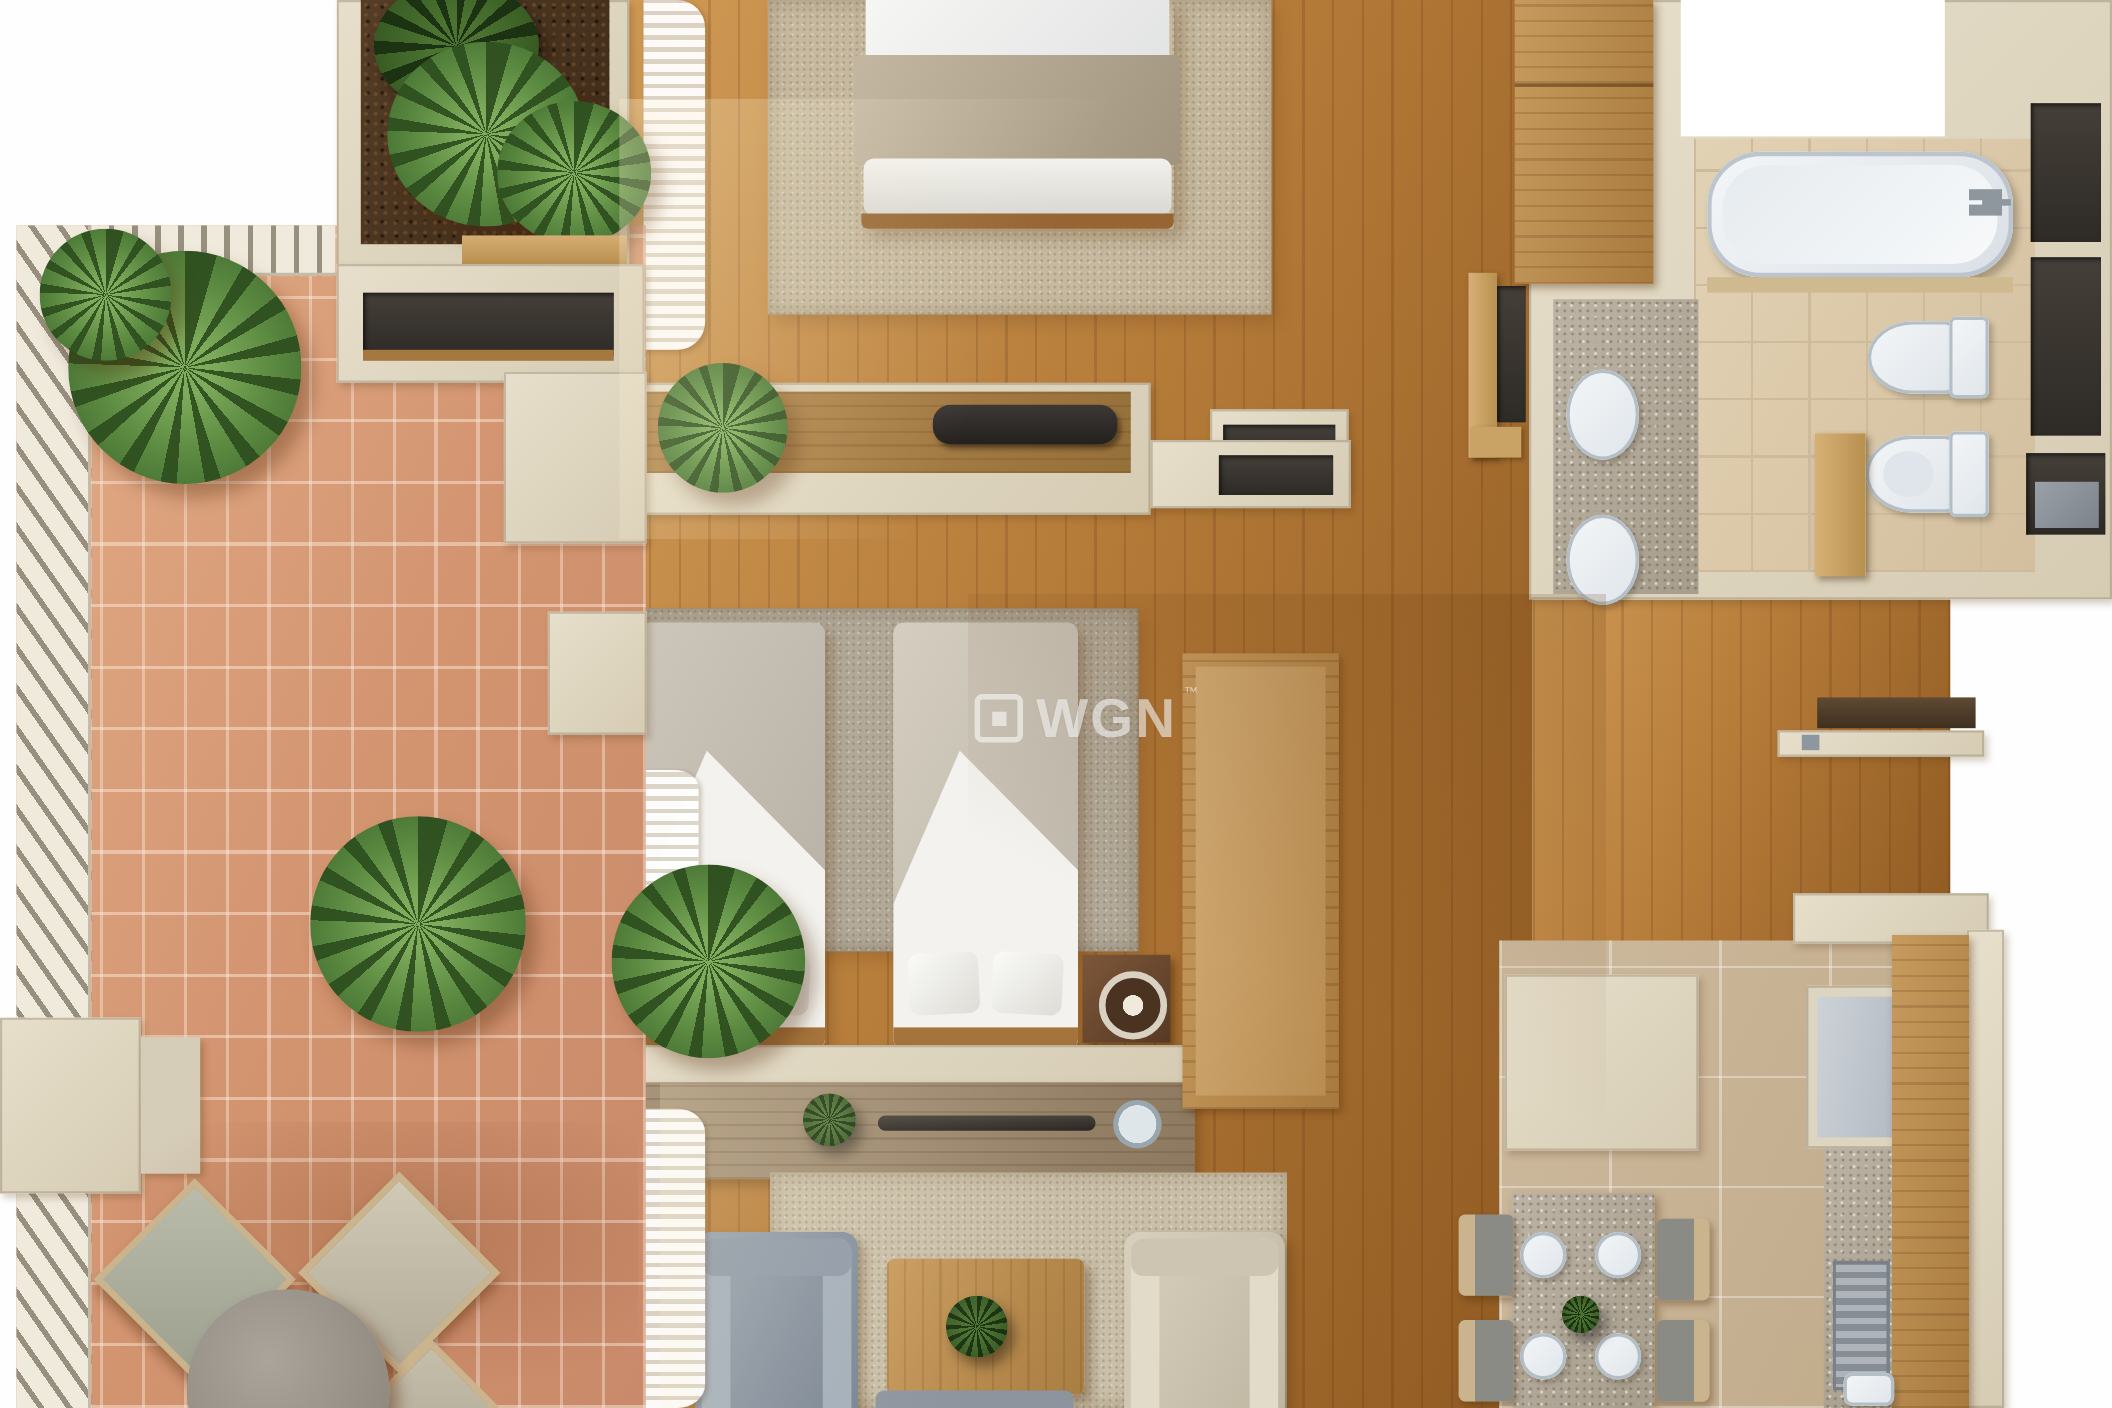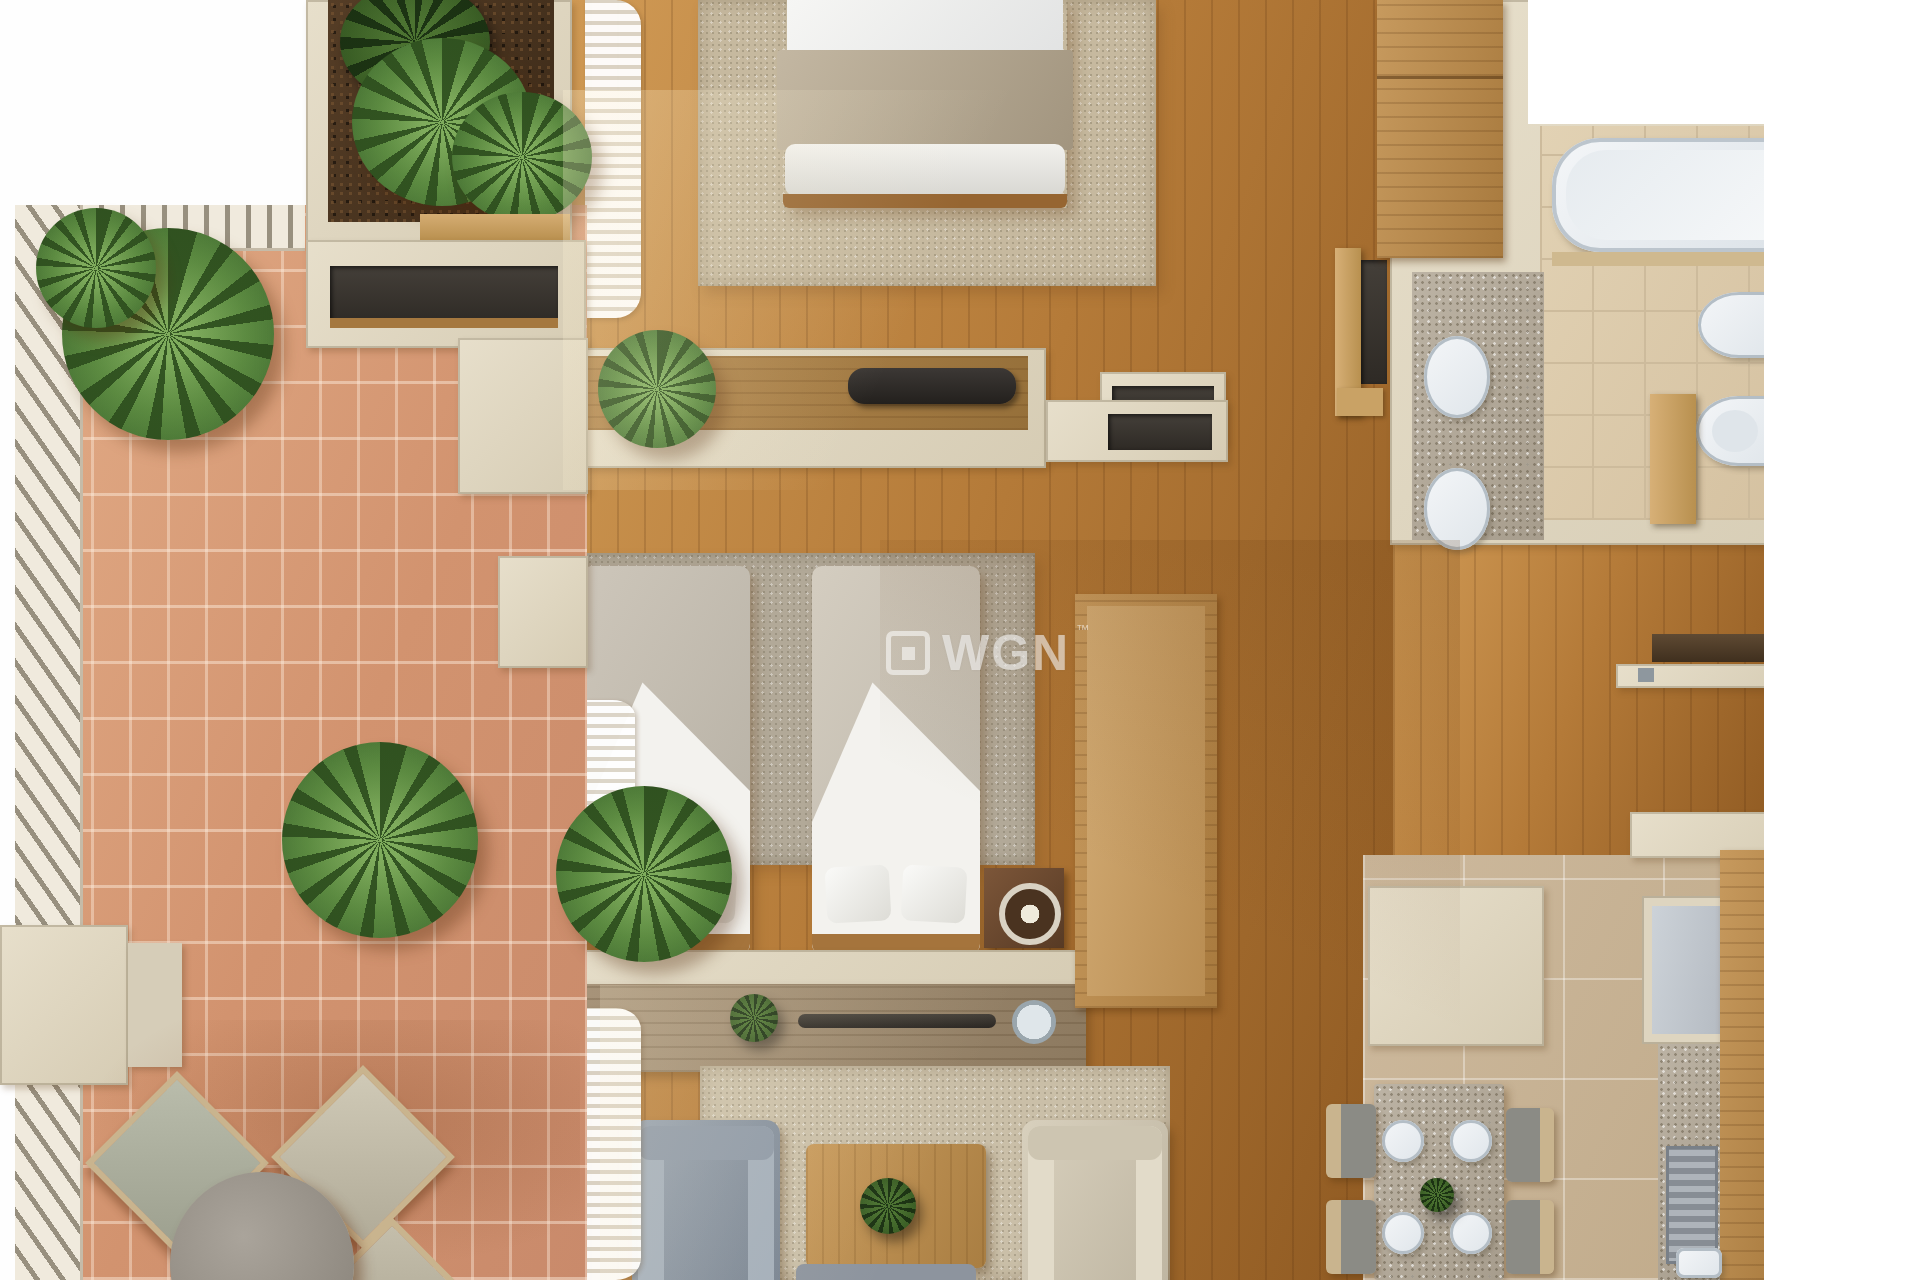--- a/index.html
+++ b/index.html
@@ -9,21 +9,21 @@
     --rug_beige:#c6b99f; --rug_gray:#b2a998; --rug_living:#cabfa8;
     --soil:#46311f; --plant:#517d36; --plant_dark:#33551f;
     --linen:#f1f0ec; --blanket:#b2a590; --duvet:#e9e7e1;
     --bathtile:#dcc9aa; --bathjoint:#cdbb9c; --granite:#b2a99b;
     --fixture:#eef1f3; --fixture_edge:#b4bec6;
     --sofa_blue:#8994a2; --chair_beige:#cfc6b2; --table_gray:#9d978d;
     --speaker:#6b4a31; --fridge:#b9bfc6; --steel:#9aa0a6;
     --recess:#3a3530; --door:#c9a265; --shelf_dark:#54402c;
   }
   html,body{margin:0;padding:0;background:#fff;}
-  .canvas{position:relative;width:1764px;height:1280px;overflow:hidden;background:#fefefe;
+  .canvas{position:relative;width:1920px;height:1280px;overflow:hidden;background:#fefefe;
           font-family:"Liberation Sans", sans-serif;}
   .abs{position:absolute;}
   
   .wood{background:
     repeating-linear-gradient(90deg, rgba(70,35,8,.16) 0 2px, rgba(255,255,255,0) 2px 27px),
     linear-gradient(110deg, var(--wood_light) 0%, var(--wood) 48%, var(--wood_dark) 100%);}
   .terr{background:
     repeating-linear-gradient(0deg, rgba(255,240,225,.45) 0 3px, rgba(0,0,0,0) 3px 56px),
     repeating-linear-gradient(90deg, rgba(255,240,225,.40) 0 3px, rgba(0,0,0,0) 3px 38px),
     linear-gradient(115deg,#e3ad88 0%,#d2936f 55%,#c98a6b 100%);}

